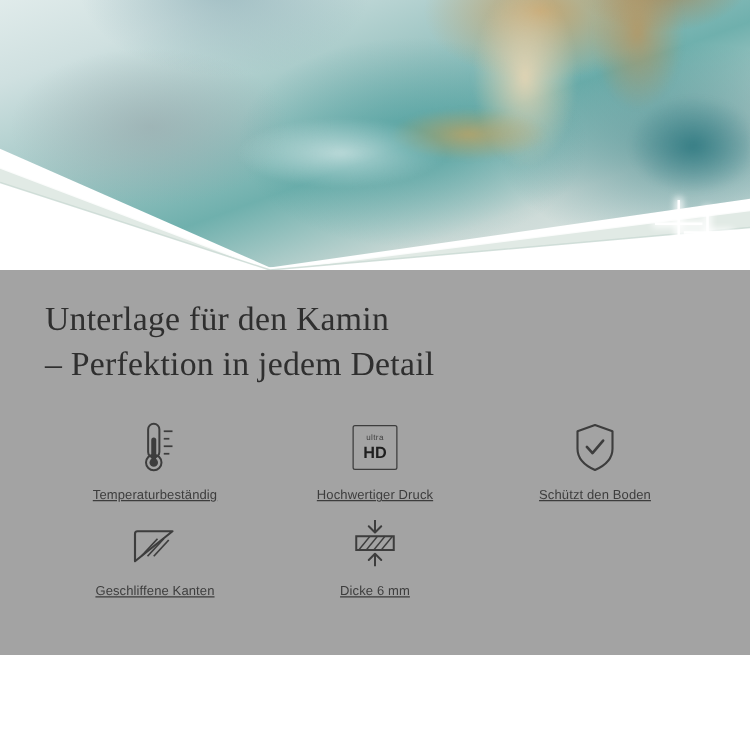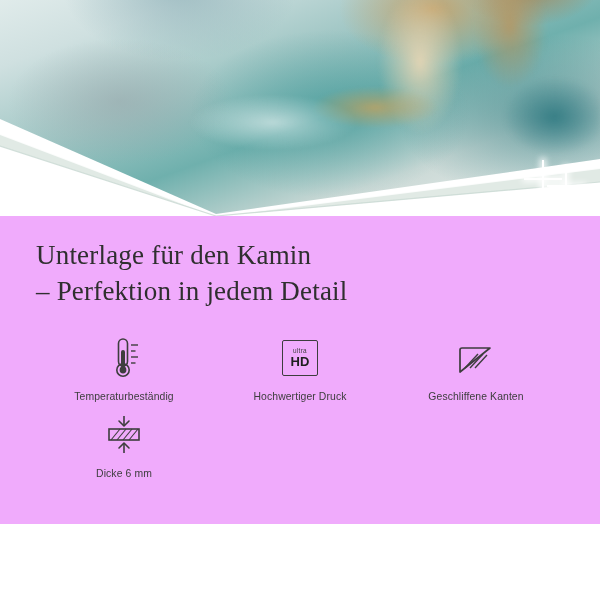--- a/index.html
+++ b/index.html
@@ -11,21 +11,21 @@
     height: 600px;
     background: #ffffff;
     font-family: "Liberation Sans", sans-serif;
     overflow: hidden;
   }
 
   #page {
     position: relative;
     width: 600px;
     height: 528px;
-    background: #f0abfc;
+    background: #a3a3a3;
     overflow: hidden;
   }
 
   
   .hero {
     position: relative;
     width: 600px;
     height: 216px;
     overflow: hidden;
     background: #ffffff;
@@ -159,20 +159,21 @@
     justify-content: center;
     color: #3d3d3d;
   }
 
   .feature-label {
     margin-top: 10px;
     font-size: 10.4px;
     color: #3d3d3d;
     text-align: center;
     letter-spacing: 0.1px;
+    text-decoration: underline;
   }
 
   .hd-box {
     width: 34px;
     height: 34px;
     border: 1.6px solid #3d3d3d;
     border-radius: 2px;
     display: flex;
     flex-direction: column;
     align-items: center;
@@ -250,20 +251,29 @@
       <div class="feature">
         <div class="feature-icon">
           <div class="hd-box">
             <span class="ultra">ultra</span>
             <span class="hd">HD</span>
           </div>
         </div>
         <div class="feature-label">Hochwertiger Druck</div>
       </div>
 
+      <div class="feature">
+        <div class="feature-icon">
+          <svg width="38" height="44" viewBox="0 0 38 44">
+            <path d="M19 4 L33 9 V23 C33 31 27 36.5 19 40 C11 36.5 5 31 5 23 V9 Z" fill="none" stroke="#3d3d3d" stroke-width="1.7" stroke-linejoin="round"></path>
+            <polyline points="12.5,21.5 17,26.5 25.5,16.5" fill="none" stroke="#3d3d3d" stroke-width="2.1" stroke-linecap="round" stroke-linejoin="round"></polyline>
+          </svg>
+        </div>
+        <div class="feature-label">Schützt den Boden</div>
+      </div>
 
 
       <div class="feature">
         <div class="feature-icon">
           <svg width="40" height="40" viewBox="0 0 40 40">
             <path d="M4 34 V12 A2 2 0 0 1 6 10 H34 Z" fill="none" stroke="#3d3d3d" stroke-width="1.7" stroke-linejoin="round"></path>
             <line x1="9" y1="30" x2="22" y2="16" stroke="#3d3d3d" stroke-width="1.4"></line>
             <line x1="14" y1="30" x2="27" y2="16" stroke="#3d3d3d" stroke-width="1.4"></line>
             <line x1="19" y1="30" x2="31" y2="17" stroke="#3d3d3d" stroke-width="1.4"></line>
           </svg>

